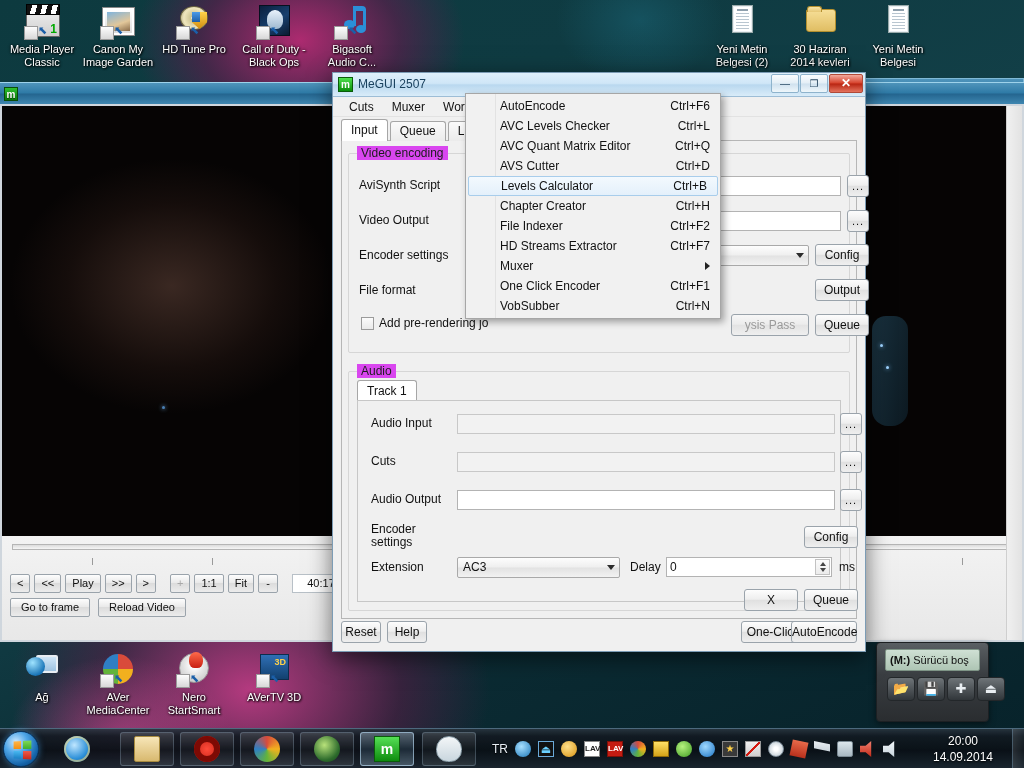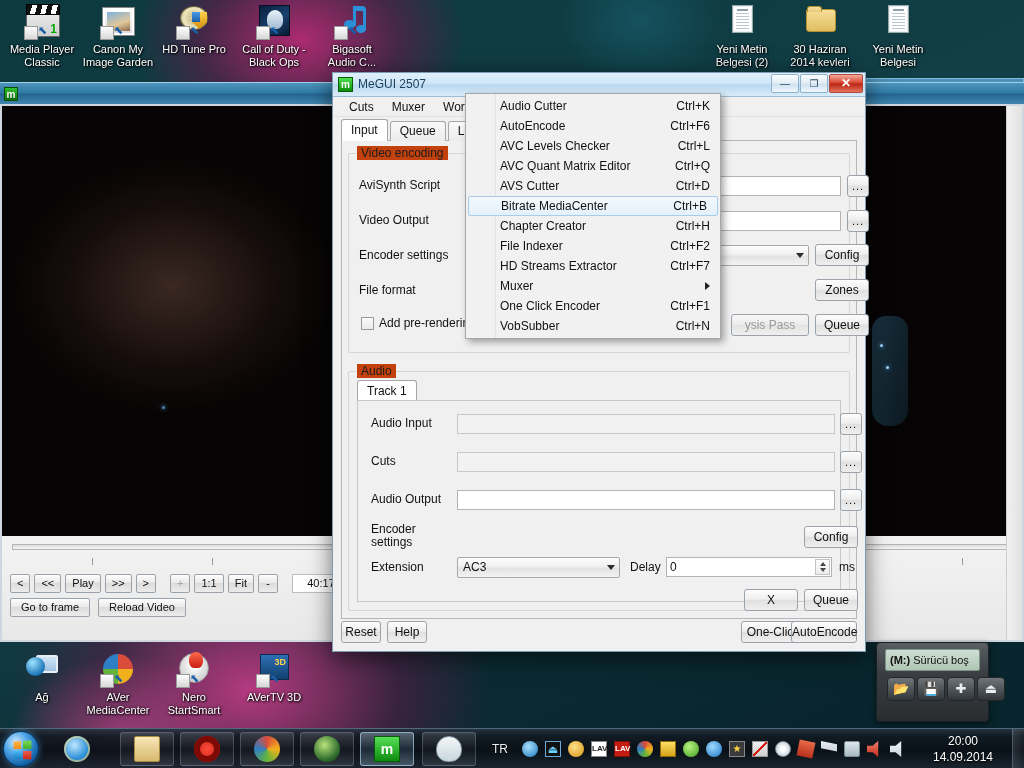--- a/index.html
+++ b/index.html
@@ -242,21 +242,21 @@
 
   #tabPage{
     position:absolute;left:8px;top:67px;right:8px;bottom:32px;
     background:#f0f0f0;border:1px solid #b6b6b6;border-top:1px solid #b6b6b6;
   }
 
   .group{
     position:absolute;border:1px solid #d6d6d6;border-radius:2px;
   }
   .group > .glabel{
-    position:absolute;left:8px;top:-8px;background:#c2410c;padding:0 4px;
+    position:absolute;left:8px;top:-8px;background:#d946ef;padding:0 4px;
     font-size:12px;color:#1c1c1c;
   }
   .row-label{position:absolute;font-size:12px;color:#111;}
   .tbox{
     position:absolute;height:20px;background:#fff;border:1px solid #b3b3b3;
     font-size:12px;line-height:18px;color:#111;padding:0 3px;
     overflow:hidden;white-space:nowrap;
   }
   .tbox.disabled{background:#f2f2f2;border-color:#c8c8c8;}
   .tbox.rtl{direction:rtl;text-align:left;}
@@ -340,21 +340,21 @@
   }
   .tbtn{
     position:absolute;top:3px;width:54px;height:34px;border-radius:3px;
     background:linear-gradient(rgba(255,255,255,.14),rgba(255,255,255,.03) 50%,rgba(255,255,255,.09));
     border:1px solid rgba(180,210,235,.25);
   }
   .tbtn.nob{background:none;border:none;}
   .tbtn.act{background:linear-gradient(rgba(210,235,255,.35),rgba(120,180,225,.16) 50%,rgba(190,225,250,.28));border-color:rgba(190,225,250,.6);}
   .tbtn .ti{position:absolute;left:50%;top:50%;transform:translate(-50%,-50%);width:26px;height:26px;}
   .tray{position:absolute;left:492px;top:0;height:40px;display:flex;align-items:center;gap:7px;}
-  .tray .lang{color:#e7eef4;font-size:12px;margin-right:7px;text-shadow:0 1px 1px #000;}
+  .tray .lang{color:#e7eef4;font-size:12px;margin-right:0;text-shadow:0 1px 1px #000;}
   .ticon{width:16px;height:16px;display:block;position:relative;}
   #clock{
     position:absolute;right:18px;top:4px;width:86px;text-align:center;color:#fff;
     font-size:12px;line-height:16px;text-shadow:0 1px 2px #000;
   }
   #showdesk{position:absolute;right:0;top:0;width:12px;height:40px;background:linear-gradient(90deg,rgba(255,255,255,.12),rgba(255,255,255,.04));border-left:1px solid rgba(160,200,230,.35);}
 
   
   .r{border-radius:50%;}
 </style>
@@ -576,21 +576,21 @@
 
       <span class="row-label" style="left:10px;top:59px;">Video Output</span>
       <div class="tbox rtl" style="left:140px;top:57px;width:352px;">y.x264.HDA\Rambo.</div>
       <div class="btn dots" style="left:498px;top:56px;width:22px;">...</div>
 
       <span class="row-label" style="left:10px;top:94px;">Encoder settings</span>
       <div class="combo" style="left:140px;top:91px;width:320px;"><span></span><i class="arw"></i></div>
       <div class="btn" style="left:466px;top:90px;width:54px;">Config</div>
 
       <span class="row-label" style="left:10px;top:129px;">File format</span>
-      <div class="btn" style="left:466px;top:125px;width:54px;">Zones</div>
+      <div class="btn" style="left:466px;top:125px;width:54px;">Output</div>
 
       <div class="chk" style="left:12px;top:163px;"></div>
       <span class="row-label" style="left:30px;top:162px;">Add pre-rendering jo</span>
       <div class="btn disabled" style="left:382px;top:160px;width:78px;">ysis Pass</div>
       <div class="btn" style="left:466px;top:160px;width:54px;">Queue</div>
     </div>
 
     <div class="group" style="left:6px;top:230px;right:6px;height:240px;">
       <span class="glabel">Audio</span>
 
@@ -628,41 +628,37 @@
     <div class="btn" style="left:0;top:0;width:40px;">Reset</div>
     <div class="btn" style="left:46px;top:0;width:40px;">Help</div>
     <div class="btn" style="right:52px;top:0;width:64px;">One-Click</div>
     <div class="btn" style="right:0;top:0;width:66px;">AutoEncode</div>
   </div>
 
   <div id="toolsMenu">
     <div class="gutter"></div>
 
     <div class="mrow">
-      <span>Audio Cutter</span>
-      <span class="shortcut">Ctrl+K</span>
-    </div>
-    <div class="mrow">
       <span>AutoEncode</span>
       <span class="shortcut">Ctrl+F6</span>
     </div>
     <div class="mrow">
       <span>AVC Levels Checker</span>
       <span class="shortcut">Ctrl+L</span>
     </div>
     <div class="mrow">
       <span>AVC Quant Matrix Editor</span>
       <span class="shortcut">Ctrl+Q</span>
     </div>
     <div class="mrow">
       <span>AVS Cutter</span>
       <span class="shortcut">Ctrl+D</span>
     </div>
     <div class="mrow hl">
-      <span>Bitrate MediaCenter</span>
+      <span>Levels Calculator</span>
       <span class="shortcut">Ctrl+B</span>
     </div>
     <div class="mrow">
       <span>Chapter Creator</span>
       <span class="shortcut">Ctrl+H</span>
     </div>
     <div class="mrow">
       <span>File Indexer</span>
       <span class="shortcut">Ctrl+F2</span>
     </div>

